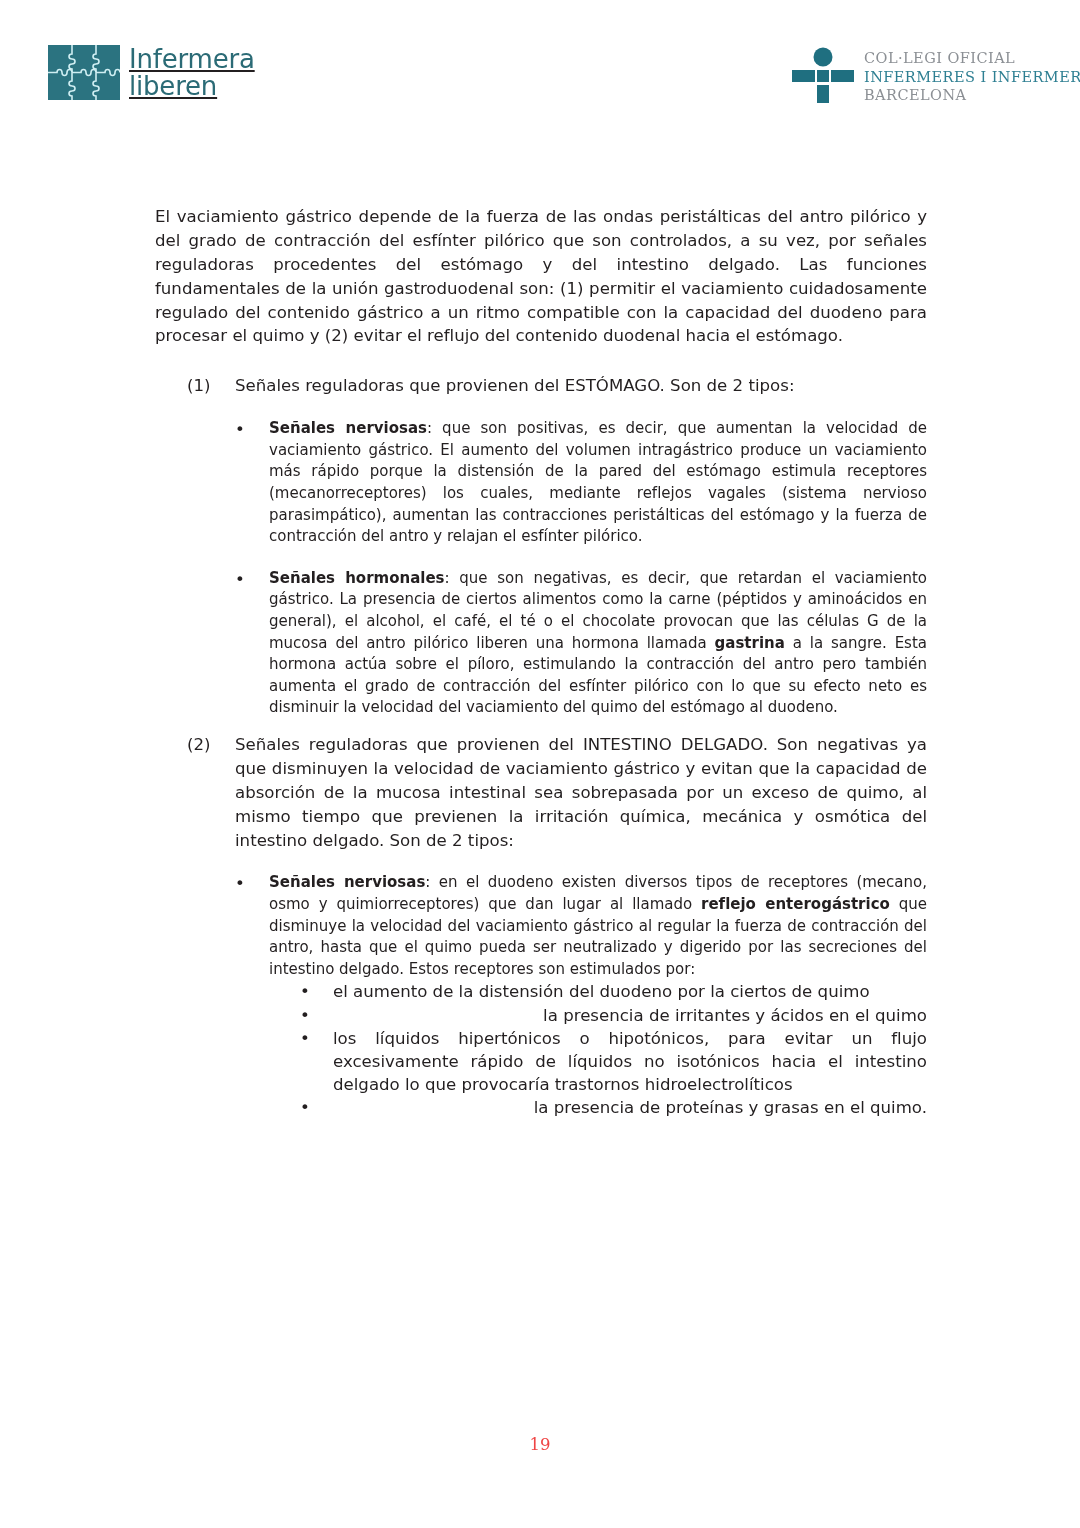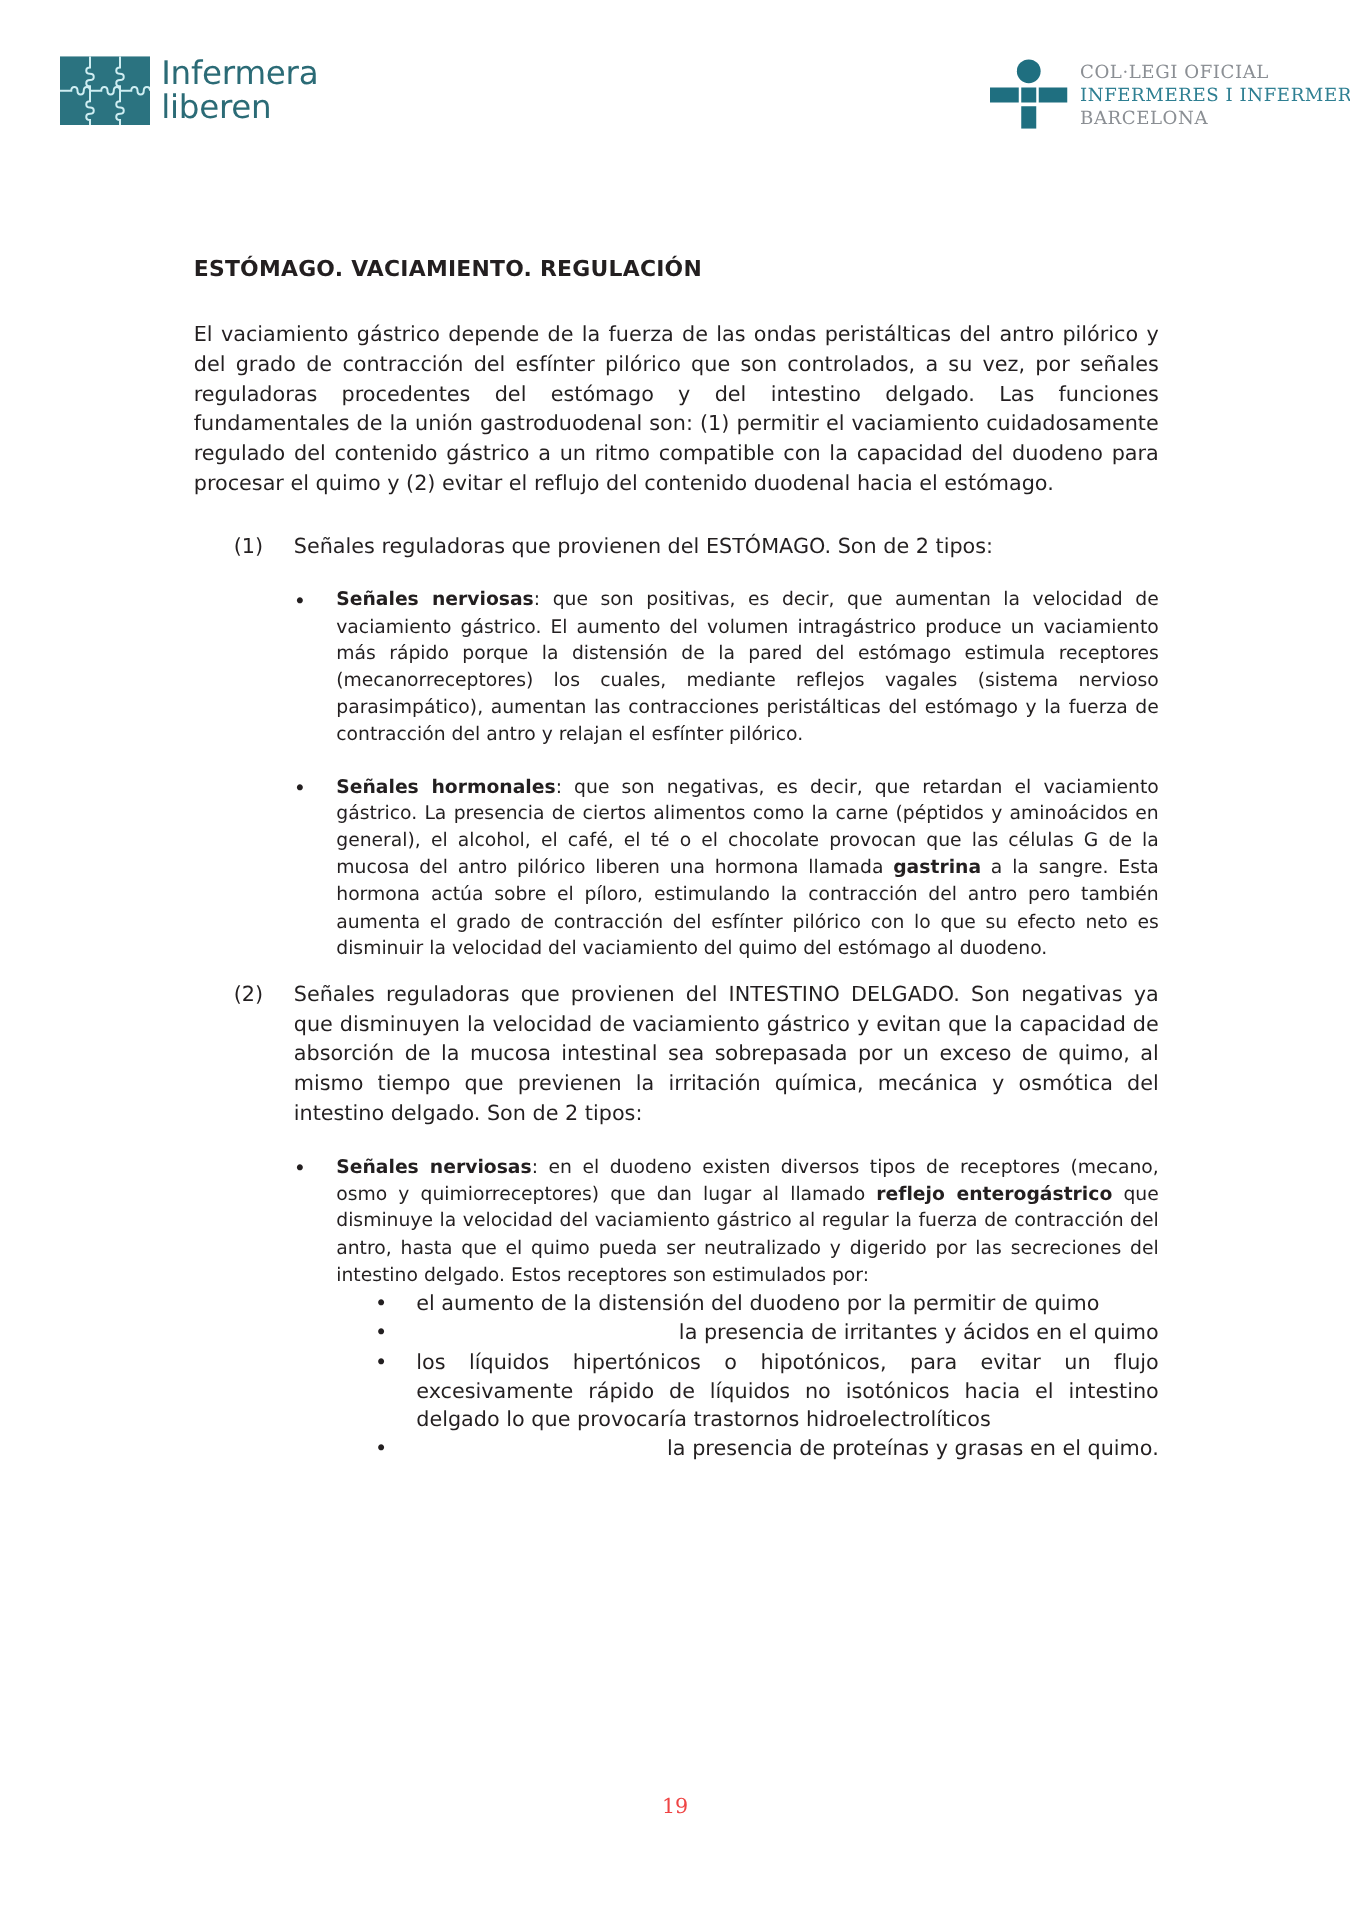--- a/index.html
+++ b/index.html
@@ -26,20 +26,21 @@
     height: 135px;
   }
 
   .logo-left {
     position: absolute;
     left: 48px;
     top: 45px;
     display: flex;
     align-items: center;
     gap: 9px;
+    text-decoration: underline;
   }
   .puzzle-mark {
     width: 72px;
     height: 55px;
     display: block;
   }
   .logo-left-text {
     display: flex;
     flex-direction: column;
     line-height: 1.02;
@@ -226,21 +227,20 @@
       <span class="r1">COL·LEGI OFICIAL</span>
       <span class="r2">INFERMERES I INFERMERS</span>
       <span class="r3">BARCELONA</span>
     </span>
   </div>
 
 </div>
 
 <div class="doc">
 
-  <h1 class="doc-title">ESTÓMAGO. VACIAMIENTO. REGULACIÓN</h1>
 
   <p class="body-text">El vaciamiento gástrico depende de la fuerza de las ondas peristálticas del antro pilórico y del grado de contracción del esfínter pilórico que son controlados, a su vez, por señales reguladoras procedentes del estómago y del intestino delgado. Las funciones fundamentales de la unión gastroduodenal son: (1) permitir el vaciamiento cuidadosamente regulado del contenido gástrico a un ritmo compatible con la capacidad del duodeno para procesar el quimo y (2) evitar el reflujo del contenido duodenal hacia el estómago.</p>
 
   <div class="num-item">
     <span class="num-marker">(1)</span>
     <span class="num-body">Señales reguladoras que provienen del ESTÓMAGO. Son de 2 tipos:</span>
   </div>
 
   <ul class="bul-list">
 
@@ -266,21 +266,21 @@
     <li class="bul-item">
       <span class="bul-marker">•</span>
       <span class="bul-body"><b>Señales nerviosas</b><span>: en el duodeno existen diversos tipos de receptores (mecano, osmo y quimiorreceptores) que dan lugar al llamado </span><b>reflejo enterogástrico</b><span> que disminuye la velocidad del vaciamiento gástrico al regular la fuerza de contracción del antro, hasta que el quimo pueda ser neutralizado y digerido por las secreciones del intestino delgado. Estos receptores son estimulados por:</span></span>
     </li>
 
   </ul>
 
   <ul class="sub-list">
     <li class="sub-item">
       <span class="sub-marker">•</span>
-      <span class="sub-body">el aumento de la distensión del duodeno por la permitir de quimo</span>
+      <span class="sub-body">el aumento de la distensión del duodeno por la ciertos de quimo</span>
     </li>
     <li class="sub-item">
       <span class="sub-marker">•</span>
       <span class="sub-body nojust">la presencia de irritantes y ácidos en el quimo</span>
     </li>
     <li class="sub-item">
       <span class="sub-marker">•</span>
       <span class="sub-body">los líquidos hipertónicos o hipotónicos, para evitar un flujo excesivamente rápido de líquidos no isotónicos hacia el intestino delgado lo que provocaría trastornos hidroelectrolíticos</span>
     </li>
     <li class="sub-item">

